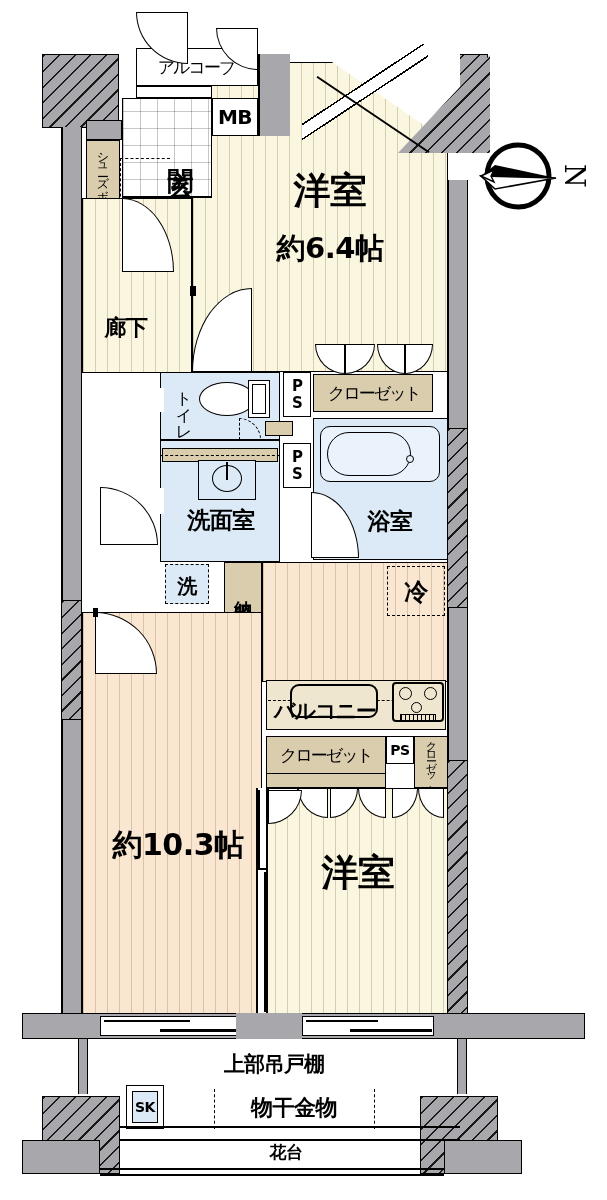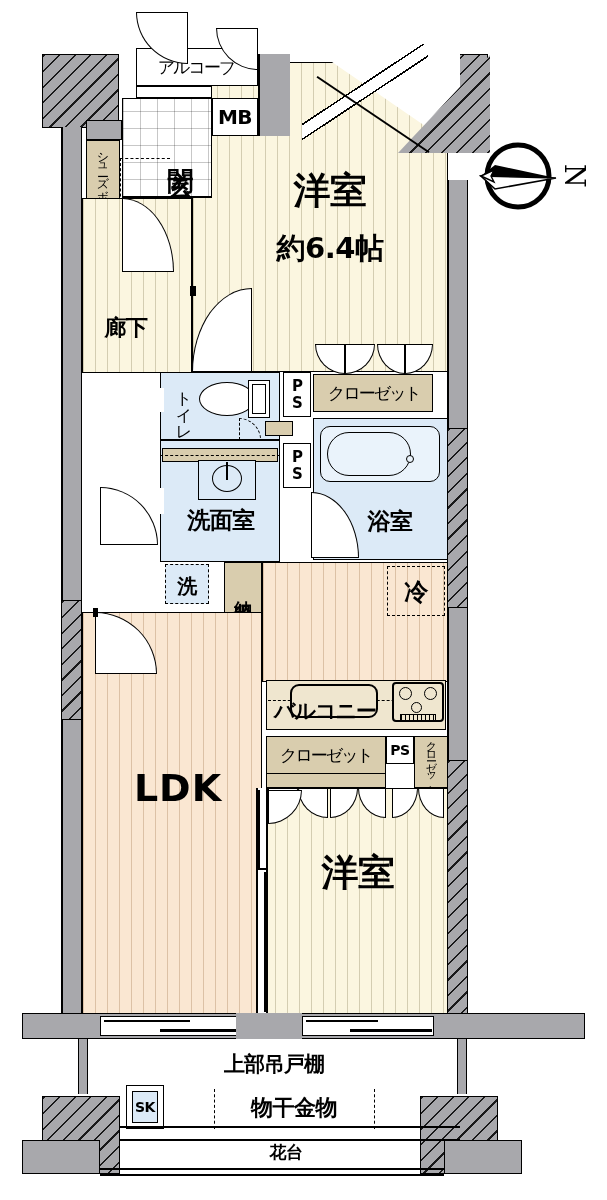--- a/index.html
+++ b/index.html
@@ -169,21 +169,21 @@
   <div class="abs arc arc-tr" style="left:224px;top:614px;width:40px;height:44px;"></div>
 
   <div class="abs wet" style="left:313px;top:418px;width:135px;height:142px;"></div>
   <div class="abs whitenb" style="left:320px;top:426px;width:120px;height:56px;border:1.8px solid #000;border-radius:10px;background:#eaf3fb;"></div>
   <div class="abs" style="left:327px;top:432px;width:84px;height:44px;border:1.8px solid #000;border-radius:22px;background:#eaf3fb;"></div>
   <div class="abs circ" style="left:406px;top:455px;width:8px;height:8px;background:#eaf3fb;"></div>
   <div class="t ctr" style="left:390px;top:521px;font-size:23px;">浴室</div>
   <div class="abs arc arc-tr" style="left:311px;top:492px;width:48px;height:66px;"></div>
 
   <div class="abs ldkflr" style="left:82px;top:612px;width:180px;height:403px;border:1.6px solid #000;"></div>
-  <div class="t ctr" style="left:178px;top:788px;font-size:38px;letter-spacing:1px;">LDK</div>
+  <div class="t ctr" style="left:178px;top:845px;font-size:30px;">約10.3帖</div>
 
   <div class="abs arc arc-tr" style="left:95px;top:612px;width:62px;height:62px;"></div>
   <div class="abs ln" style="left:93px;top:608px;width:5px;height:9px;"></div>
 
   <div class="abs ldkflr" style="left:262px;top:562px;width:186px;height:120px;border:1.6px solid #000;"></div>
 
   <div class="abs dash" style="left:387px;top:566px;width:58px;height:50px;background:transparent;"></div>
   <div class="t ctr" style="left:416px;top:592px;font-size:24px;">冷</div>
 
   <div class="abs kit" style="left:266px;top:680px;width:180px;height:50px;"></div>

